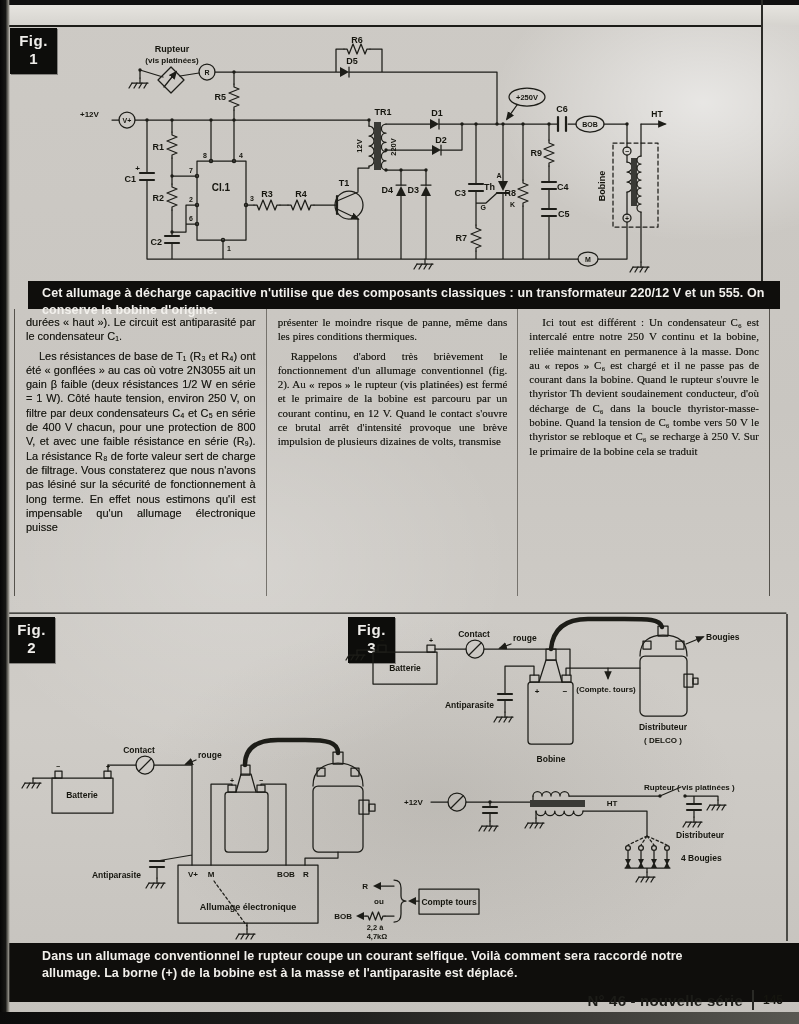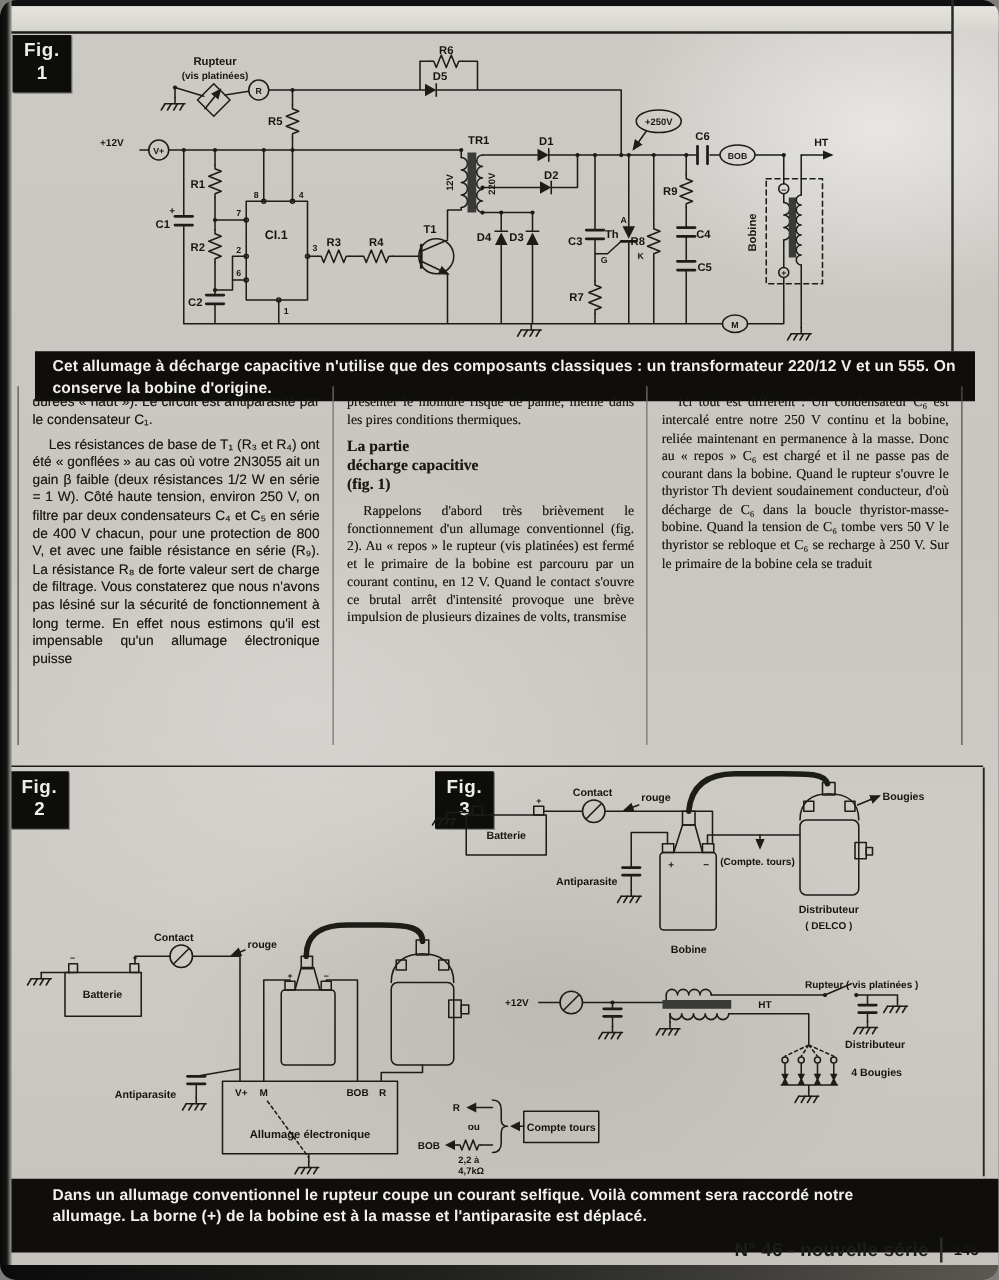--- a/index.html
+++ b/index.html
@@ -3,36 +3,36 @@
 <meta charset="utf-8">
 <style>
   html,body{margin:0;padding:0;background:#7e7d79;}
   .page{position:relative;width:799px;height:1024px;overflow:hidden;
     font-family:"Liberation Sans",sans-serif;
     background:
       radial-gradient(ellipse 300px 200px at 88% 10%, rgba(255,255,255,.55), rgba(255,255,255,0) 70%),
       radial-gradient(ellipse 420px 320px at 30% 55%, rgba(255,255,255,.20), transparent 65%),
       radial-gradient(ellipse 500px 300px at 55% 78%, rgba(110,106,98,.16), transparent 60%),
       linear-gradient(180deg,#cdcac5 0%,#c9c6c1 40%,#cfccc7 70%,#c5c2bd 100%);
-    background-color:#cac7c2;border-radius:13px;}
+    background-color:#cac7c2;}
   .edge-top{position:absolute;left:0;top:0;width:100%;height:5px;background:#101010;}
   .band-top{position:absolute;left:0;top:5px;width:100%;height:20px;background:linear-gradient(180deg,#e6e4df,#d6d4cf);}
   .rule-top{position:absolute;left:0;top:25px;width:762px;height:2px;background:#1c1c18;}
   .edge-left{position:absolute;left:0;top:0;width:10px;height:100%;
     background:linear-gradient(90deg,#060606 0%,#161614 55%,#8a8880 85%,rgba(140,138,130,0));}
   .fig1-rborder{position:absolute;left:761px;top:0;width:2px;height:281px;background:#2b2b27;}
   .edge-bottom{position:absolute;left:0;top:1012px;width:100%;height:12px;
     background:linear-gradient(90deg,#0b0b0b,#21211f 45%,#3f3e3a 75%,#595852);}
   .figtag{position:absolute;width:47px;height:46px;background:#0d0d0b;color:#efedea;
     text-align:center;font-weight:bold;box-shadow:1px 1px 0 rgba(0,0,0,.35);}
   .figtag .ft{display:block;font-size:15px;margin-top:4px;letter-spacing:.5px;}
   .figtag .fn{display:block;font-size:15px;margin-top:1px;}
   .capbar{position:absolute;background:#0f0e0c;color:#f2f0ec;font-weight:bold;
     font-size:12.5px;line-height:16.5px;box-sizing:border-box;letter-spacing:.1px;}
-  .cap1{left:28px;top:281px;width:752px;height:40px;padding:4px 12px 0 14px;}
+  .cap1{left:28px;top:281px;width:752px;height:28px;padding:4px 12px 0 14px;}
   .cap2{left:0;top:943px;width:799px;height:59px;padding:5px 56px 0 42px;}
   .textwrap{position:absolute;left:14px;top:309px;width:754px;height:287px;display:flex;
     border-left:1px solid #55524c;border-right:1px solid #55524c;}
   .col{flex:1;padding:6px 10px 0 11px;box-sizing:border-box;font-size:11px;line-height:14.3px;
     text-align:justify;color:#191913;text-shadow:0 0 .4px rgba(25,25,19,.55);}
   .col + .col{border-left:1px solid #76736d;font-family:Liberation Serif, serif;}
   .col p{margin:0 0 5px 0;}
   .col p.ind{text-indent:13px;}
   .heading{font-weight:bold;font-size:12.5px;line-height:15px;white-space:pre-line;margin:6px 0 7px;}
   .footrow{position:absolute;top:990px;right:16px;display:flex;align-items:center;gap:9px;font-weight:bold;}
@@ -248,23 +248,20 @@
 
   <div class="capbar cap1">Cet allumage à décharge capacitive n'utilise que des composants classiques : un transformateur 220/12 V et un 555. On conserve la bobine d'origine.</div>
 
   <div class="textwrap">
     <div class="col">
       <p>durées « haut »). Le circuit est antiparasité par le condensateur C₁.</p>
       <p class="ind">Les résistances de base de T₁ (R₃ et R₄) ont été « gonflées » au cas où votre 2N3055 ait un gain β faible (deux résistances 1/2 W en série = 1 W). Côté haute tension, environ 250 V, on filtre par deux condensateurs C₄ et C₅ en série de 400 V chacun, pour une protection de 800 V, et avec une faible résistance en série (R₉). La résistance R₈ de forte valeur sert de charge de filtrage. Vous constaterez que nous n'avons pas lésiné sur la sécurité de fonctionnement à long terme. En effet nous estimons qu'il est impensable qu'un allumage électronique puisse</p>
     </div>
     <div class="col">
       <p>présenter le moindre risque de panne, même dans les pires conditions thermiques.</p>
-      <div class="heading">La partie
-décharge capacitive
-(fig. 1)</div>
       <p class="ind">Rappelons d'abord très brièvement le fonctionnement d'un allumage conventionnel (fig. 2). Au « repos » le rupteur (vis platinées) est fermé et le primaire de la bobine est parcouru par un courant continu, en 12 V. Quand le contact s'ouvre ce brutal arrêt d'intensité provoque une brève impulsion de plusieurs dizaines de volts, transmise</p>
     </div>
     <div class="col">
       <p class="ind">Ici tout est différent : Un condensateur C₆ est intercalé entre notre 250 V continu et la bobine, reliée maintenant en permanence à la masse. Donc au « repos » C₆ est chargé et il ne passe pas de courant dans la bobine. Quand le rupteur s'ouvre le thyristor Th devient soudainement conducteur, d'où décharge de C₆ dans la boucle thyristor-masse-bobine. Quand la tension de C₆ tombe vers 50 V le thyristor se rebloque et C₆ se recharge à 250 V. Sur le primaire de la bobine cela se traduit</p>
     </div>
   </div>
 
   <div class="figtag" style="left:8px;top:617px;">
     <span class="ft">Fig.</span>
     <span class="fn">2</span>

